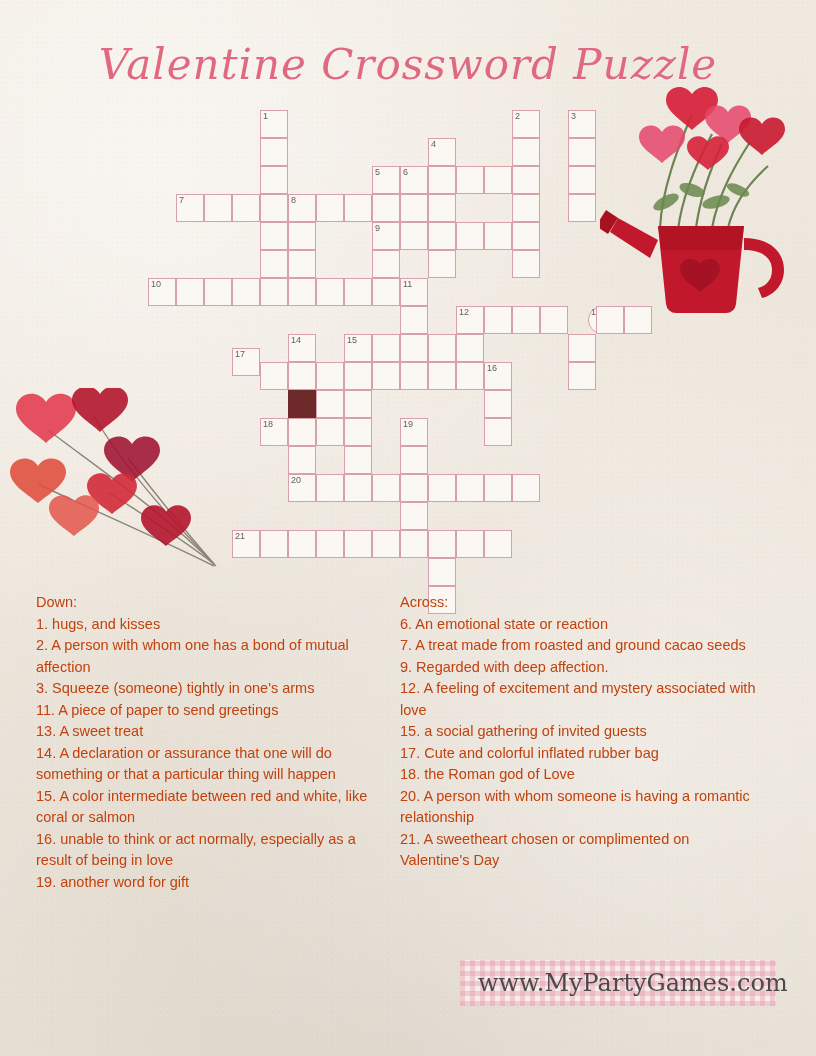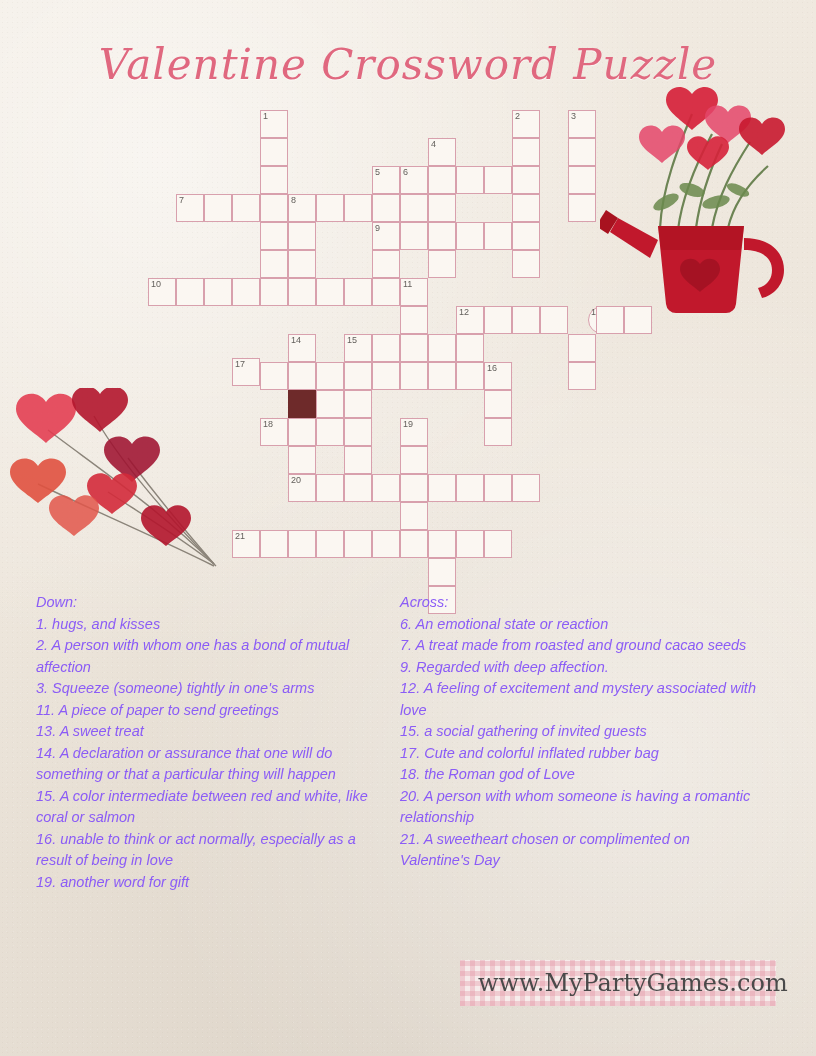--- a/index.html
+++ b/index.html
@@ -80,22 +80,21 @@
     line-height: 10px;
     color: #63605c;
     font-family: "Liberation Sans", sans-serif;
   }
 
   
   .clues {
     position: absolute;
     font-size: 14.5px;
     line-height: 21.5px;
-    color: #8b5cf6;
-    font-style: italic;
+    color: #c2410c;
   }
   .clues .head {
     display: block;
   }
   .clues p {
     margin: 0;
   }
   #clues-down { left: 36px; top: 592px; width: 350px; }
   #clues-across { left: 400px; top: 592px; width: 360px; }
 
@@ -249,21 +248,21 @@
     <div class="cell" style="left: 344px; top: 446px;"></div>
     <div class="cell" style="left: 372px; top: 334px;"></div>
     <div class="cell" style="left: 400px; top: 334px;"></div>
     <div class="cell" style="left: 428px; top: 334px;"></div>
     <div class="cell" style="left: 456px; top: 334px;"></div>
     <div class="cell" style="left: 484px; top: 362px;">
       <span class="num">16</span>
     </div>
     <div class="cell" style="left: 484px; top: 390px;"></div>
     <div class="cell" style="left: 484px; top: 418px;"></div>
-    <div class="cell" style="left: 232px; top: 358px;">
+    <div class="cell" style="left: 232px; top: 348px;">
       <span class="num">17</span>
     </div>
     <div class="cell" style="left: 260px; top: 362px;"></div>
     <div class="cell" style="left: 316px; top: 362px;"></div>
     <div class="cell" style="left: 372px; top: 362px;"></div>
     <div class="cell" style="left: 400px; top: 362px;"></div>
     <div class="cell" style="left: 428px; top: 362px;"></div>
     <div class="cell" style="left: 456px; top: 362px;"></div>
     <div class="cell filled" style="left: 288px; top: 390px;"></div>
     <div class="cell" style="left: 316px; top: 390px;"></div>

